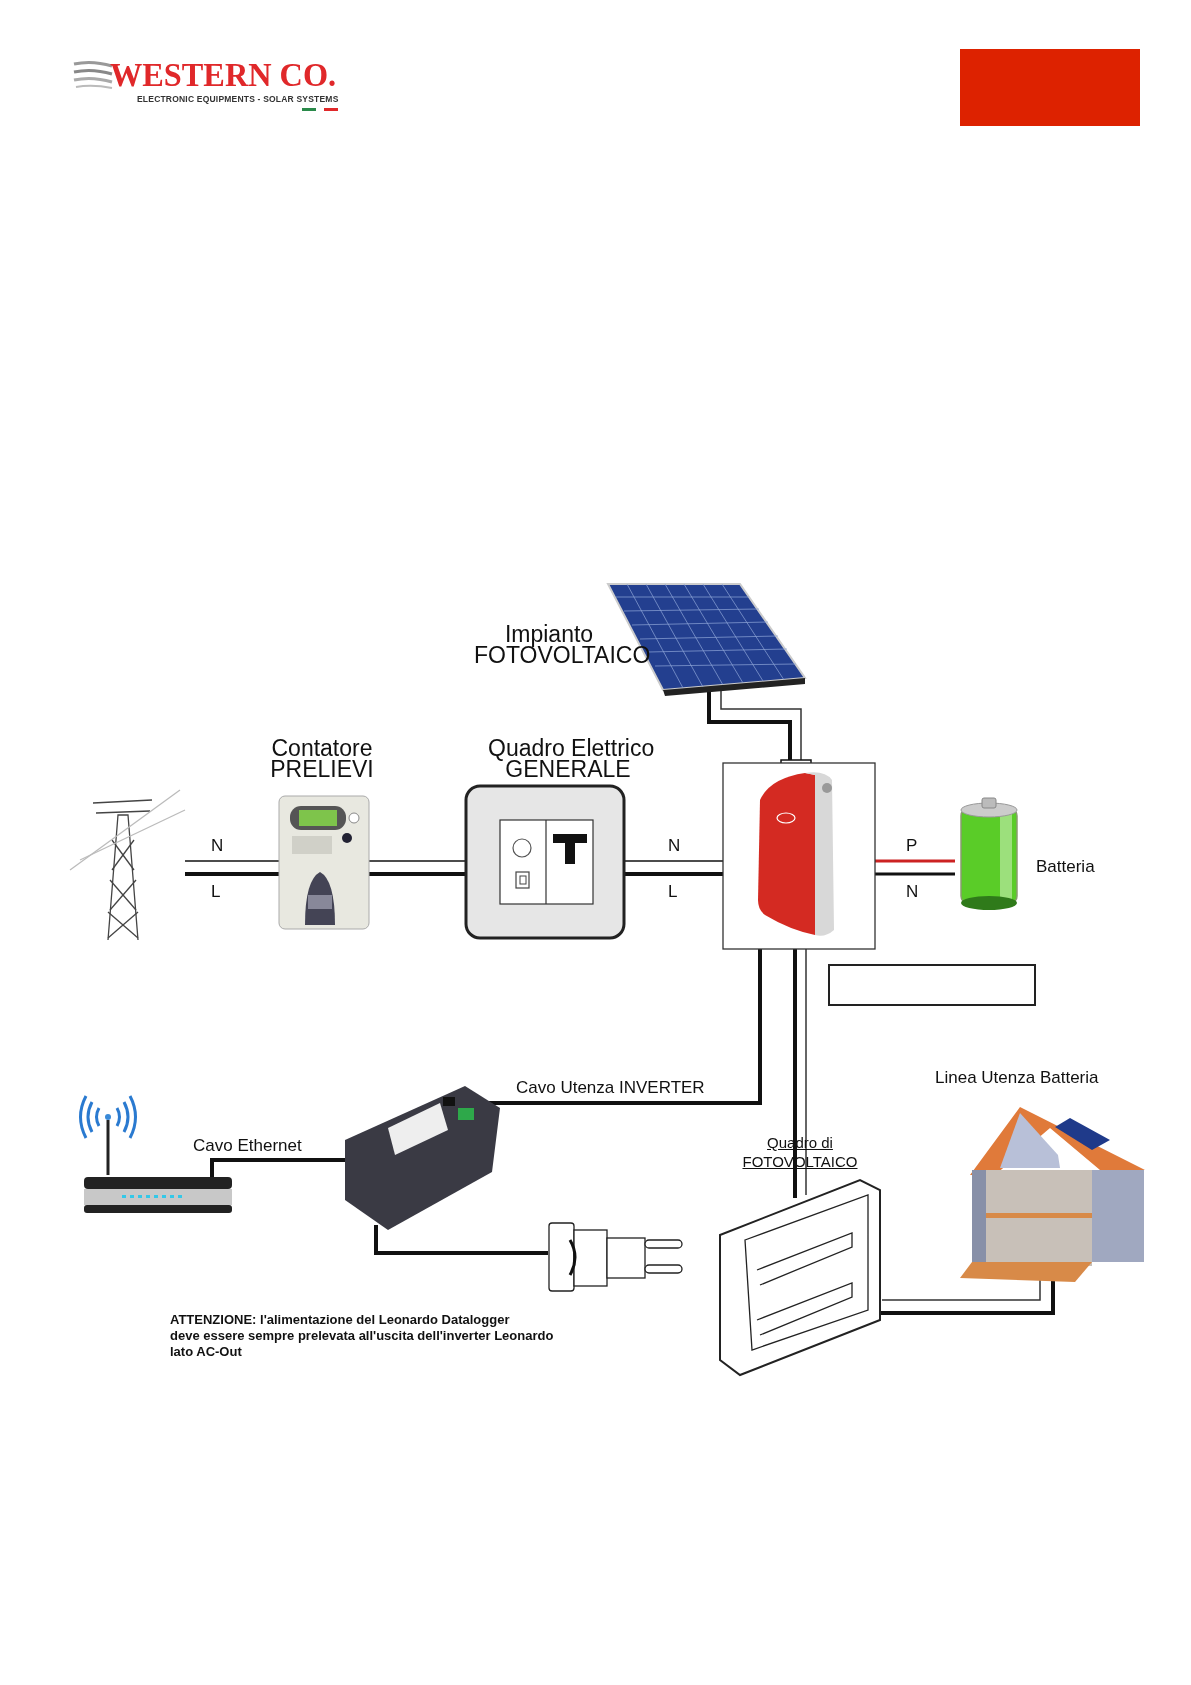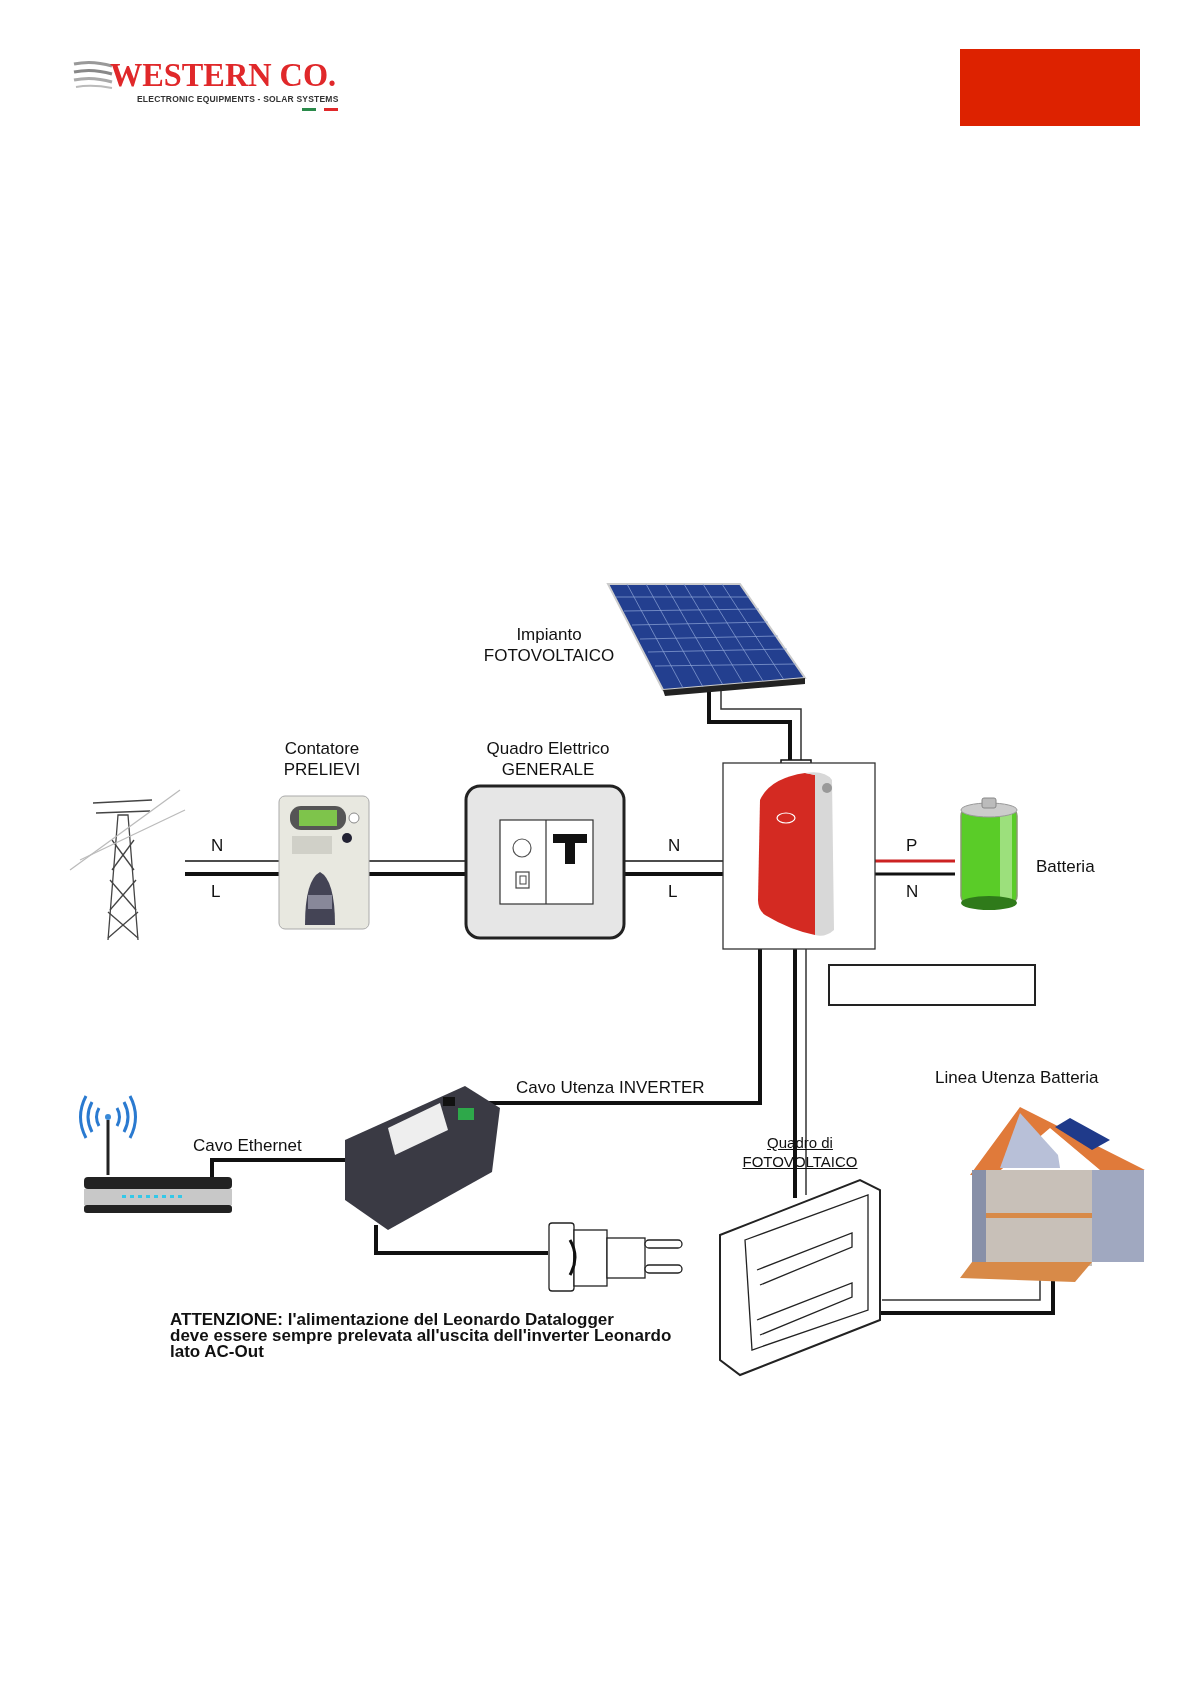--- a/index.html
+++ b/index.html
@@ -4,23 +4,23 @@
 <style>
   html, body { margin:0; padding:0; background:#ffffff; }
   body { width:1191px; height:1685px; position:relative; overflow:hidden; font-family:"Liberation Sans", sans-serif; color:#111; }
   .abs { position:absolute; }
   .logo { left:72px; top:56px; width:285px; height:62px; }
   .logo-title { position:absolute; left:38px; top:0; font-family:"Liberation Serif", serif; font-weight:bold; font-size:34px; color:#e0282a; letter-spacing:0px; transform:scaleX(0.95); transform-origin:left; white-space:nowrap; }
   .logo-sub { position:absolute; left:44px; top:38px; font-size:8.5px; font-weight:bold; color:#333; letter-spacing:0.2px; white-space:nowrap;margin-left:21px; }
   .logo-swoosh { position:absolute; left:0; top:4px; width:42px; height:30px; }
   .logo-flag { position:absolute; top:52px; height:3px; width:14px; }
   .red-box { left:960px; top:49px; width:180px; height:77px; background:#dd2200; }
-  .lbl { position:absolute; font-size:17px; line-height:21px; text-align:center; white-space:nowrap; color:#111; }
+  .lbl { position:absolute; font-size:23px; line-height:21px; text-align:center; white-space:nowrap; color:#111; }
   .lbl-small { position:absolute; font-size:17px; color:#111; }
-  .note { left:170px; top:1312px; font-size:17px; font-weight:bold; line-height:16px; color:#111; white-space:pre-line; }
+  .note { left:170px; top:1312px; font-size:13px; font-weight:bold; line-height:16px; color:#111; white-space:pre-line; }
   .empty-box { left:828px; top:964px; width:204px; height:38px; border:2px solid #222; background:#fff; }
   svg { position:absolute; left:0; top:0; }
 </style>
 </head>
 <body>
 
 <div class="abs logo">
   <svg class="logo-swoosh" viewBox="0 0 42 30" width="42" height="30" style="position:absolute;left:0;top:4px;">
     <path d="M2 4 Q20 0 40 6" stroke="#999" stroke-width="3" fill="none"></path>
     <path d="M2 12 Q20 8 40 14" stroke="#888" stroke-width="3" fill="none"></path>
@@ -199,21 +199,21 @@
 </svg>
 
 <div class="lbl" style="left:474px;top:624px;width:150px;">
   <div>Impianto</div>
   <div>FOTOVOLTAICO</div>
 </div>
 <div class="lbl" style="left:262px;top:738px;width:120px;">
   <div>Contatore</div>
   <div>PRELIEVI</div>
 </div>
-<div class="lbl" style="left:468px;top:738px;width:160px;">
+<div class="lbl" style="left:488px;top:738px;width:160px;">
   <div>Quadro Elettrico</div>
   <div>GENERALE</div>
 </div>
 
 <span class="lbl-small abs" style="left:211px;top:836px;">N</span>
 <span class="lbl-small abs" style="left:211px;top:882px;">L</span>
 <span class="lbl-small abs" style="left:668px;top:836px;">N</span>
 <span class="lbl-small abs" style="left:668px;top:882px;">L</span>
 <span class="lbl-small abs" style="left:906px;top:836px;">P</span>
 <span class="lbl-small abs" style="left:906px;top:882px;">N</span>

